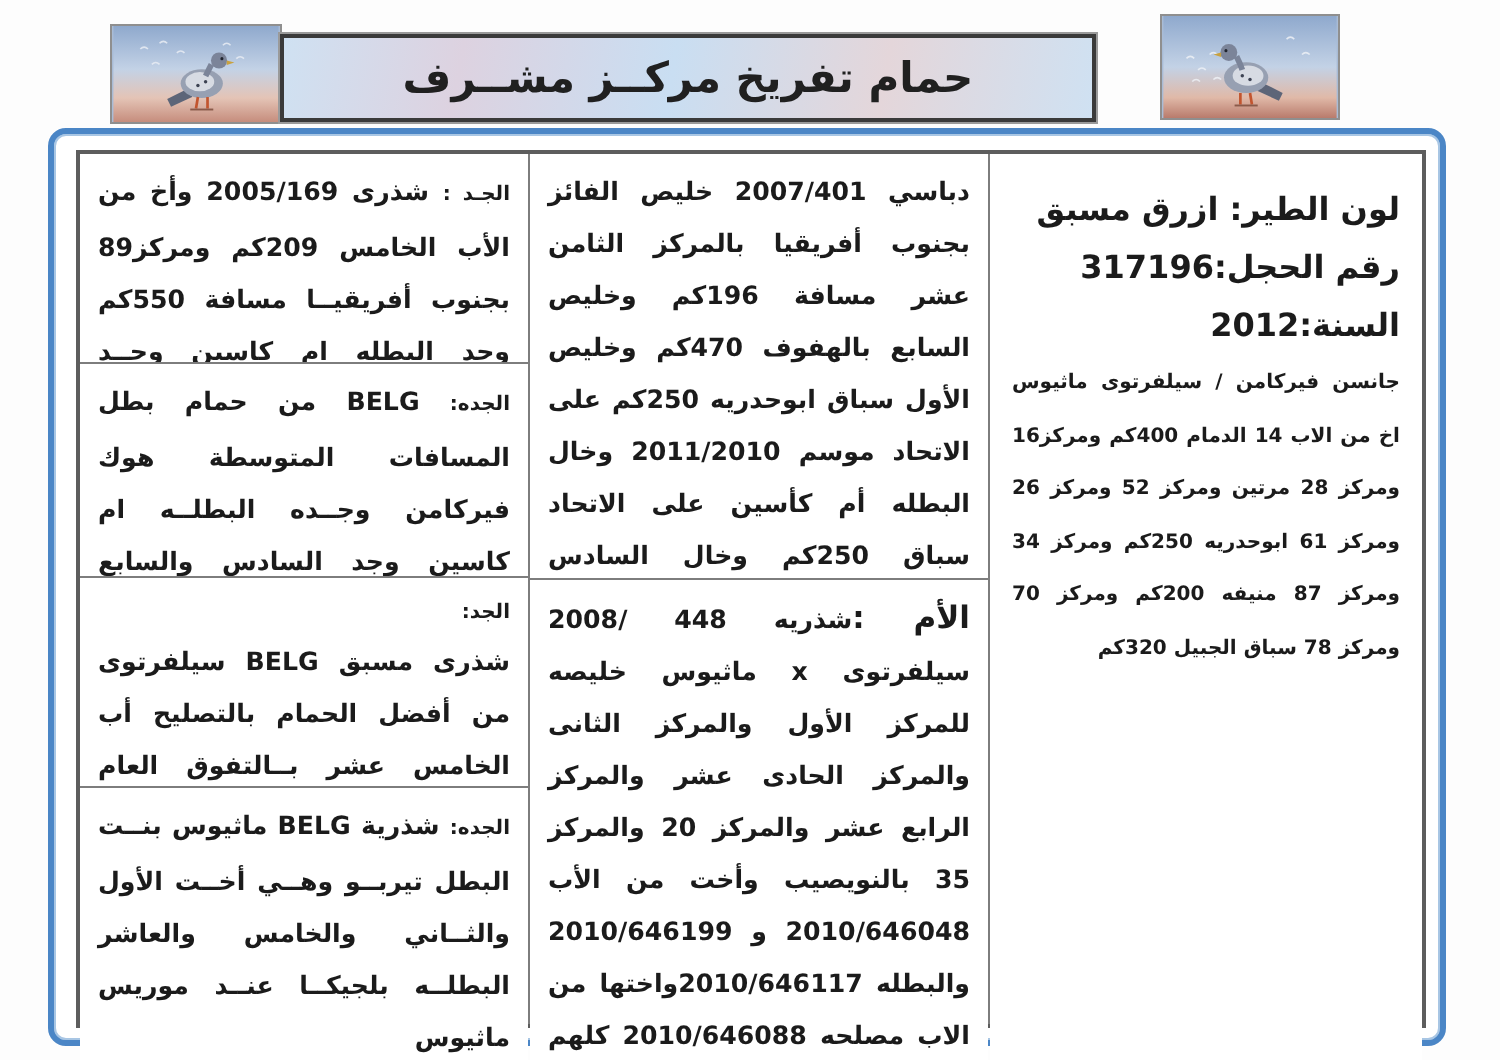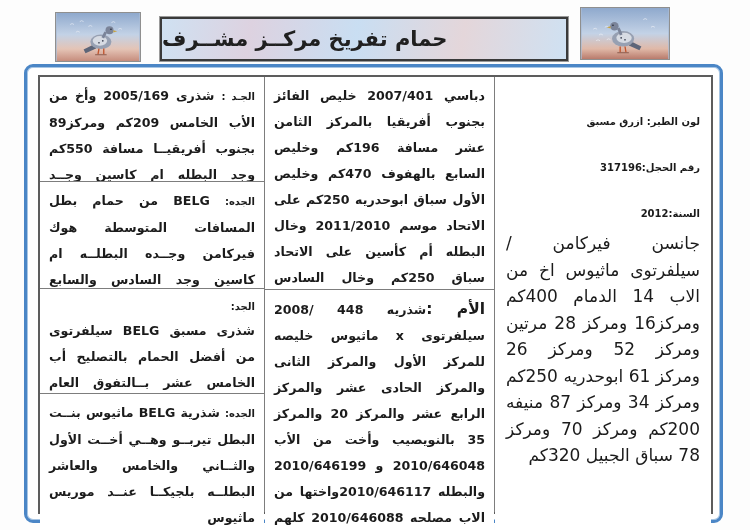--- a/index.html
+++ b/index.html
@@ -6,45 +6,45 @@
   html,body { width:750px; height:530px; background:#ffffff; }
   body { font-family:"DejaVu Sans", sans-serif; position:relative; overflow:hidden; color:#1b1b1b; }
   .page { position:absolute; inset:0; background:#fdfdfd; }
 
   
   .photo { position:absolute; border:1px solid #8f8f8f; overflow:hidden; background:#a9bcd6; }
   .photo-left  { left:55px;  top:12px; width:86px; height:50px; }
   .photo-right { left:580px; top:7px;  width:90px; height:53px; }
   .photo svg { display:block; width:100%; height:100%; }
 
-  .banner { position:absolute; left:160px; top:17px; width:408px; height:44px;
+  .banner { position:absolute; left:140px; top:17px; width:408px; height:44px;
             border:2px solid #3a3a3a; box-shadow:0 0 0 1px #9a9a9a;
             background:linear-gradient(100deg,#cfe1f2 0%,#ddd2e0 22%,#c9def2 48%,#e4d6da 74%,#cfe1f2 100%);
-            display:flex; align-items:center; }
+            display:flex; align-items:center; justify-content:center; }
   .banner-text { font-size:21px; font-weight:bold; color:#202020; letter-spacing:0.5px; }
 
   
   .blue-frame { position:absolute; left:24px; top:64px; width:699px; height:459px;
                 border:3px solid #4b86c6; border-radius:9px;
                 box-shadow:inset 0 0 0 1px #a8c6e4; background:#fff; }
 
   
   .ptable { position:absolute; left:11px; top:8px; width:675px; height:439px;
             display:grid; grid-template-columns:216px 229px 1fr; gap:1px;
             background:#7d7d7d; border:2px solid #5d5d5d; direction:rtl; }
   .col { background:#ffffff; }
   .col-stack { display:grid; gap:1px; background:#7d7d7d; }
   .col-parents { grid-template-rows:212px 1fr; }
   .col-grand   { grid-template-rows:104px 106px 104px 1fr; }
   .cell { background:#ffffff; padding:6px 9px 4px; overflow:hidden; }
 
   
   .info-cell { padding:13px 11px 4px; }
-  .info-line { font-size:10px; font-weight:bold; line-height:29px; text-align:right;margin-top:17px; }
-  .info-notes { font-size:17px; font-weight:normal; line-height:26.5px; text-align:justify; margin-top:2px; }
+  .info-line { font-size:16px; font-weight:bold; line-height:29px; text-align:right; }
+  .info-notes { font-size:10px; font-weight:bold; line-height:26.5px; text-align:justify; margin-top:2px; }
 
   
   .big-label { font-weight:bold; font-size:15.5px; }
   .block-label { display:block; line-height:24px; }
   .cell-text { font-size:12.6px; font-weight:bold; line-height:26px; text-align:justify; }
   .gp-label { font-weight:bold; font-size:10px; }
   .col-grand .cell:nth-child(3) .gp-label { display:block; line-height:23px; }
 </style>
 </head>
 <body>

